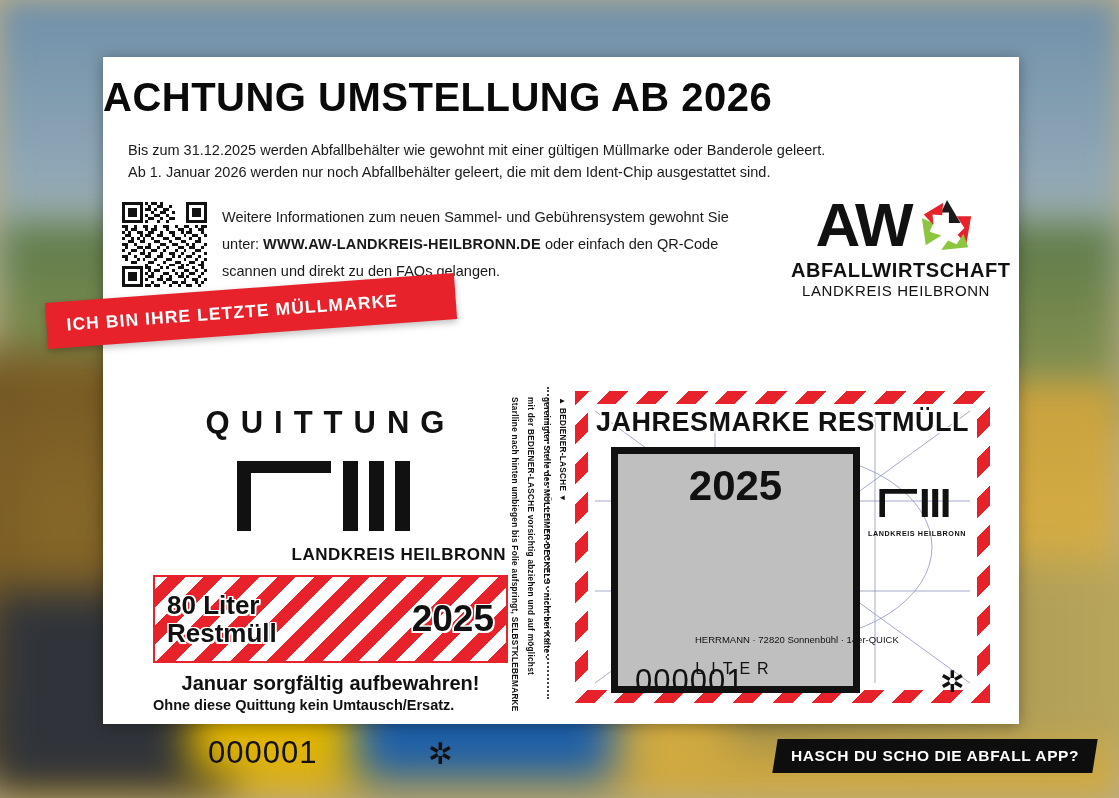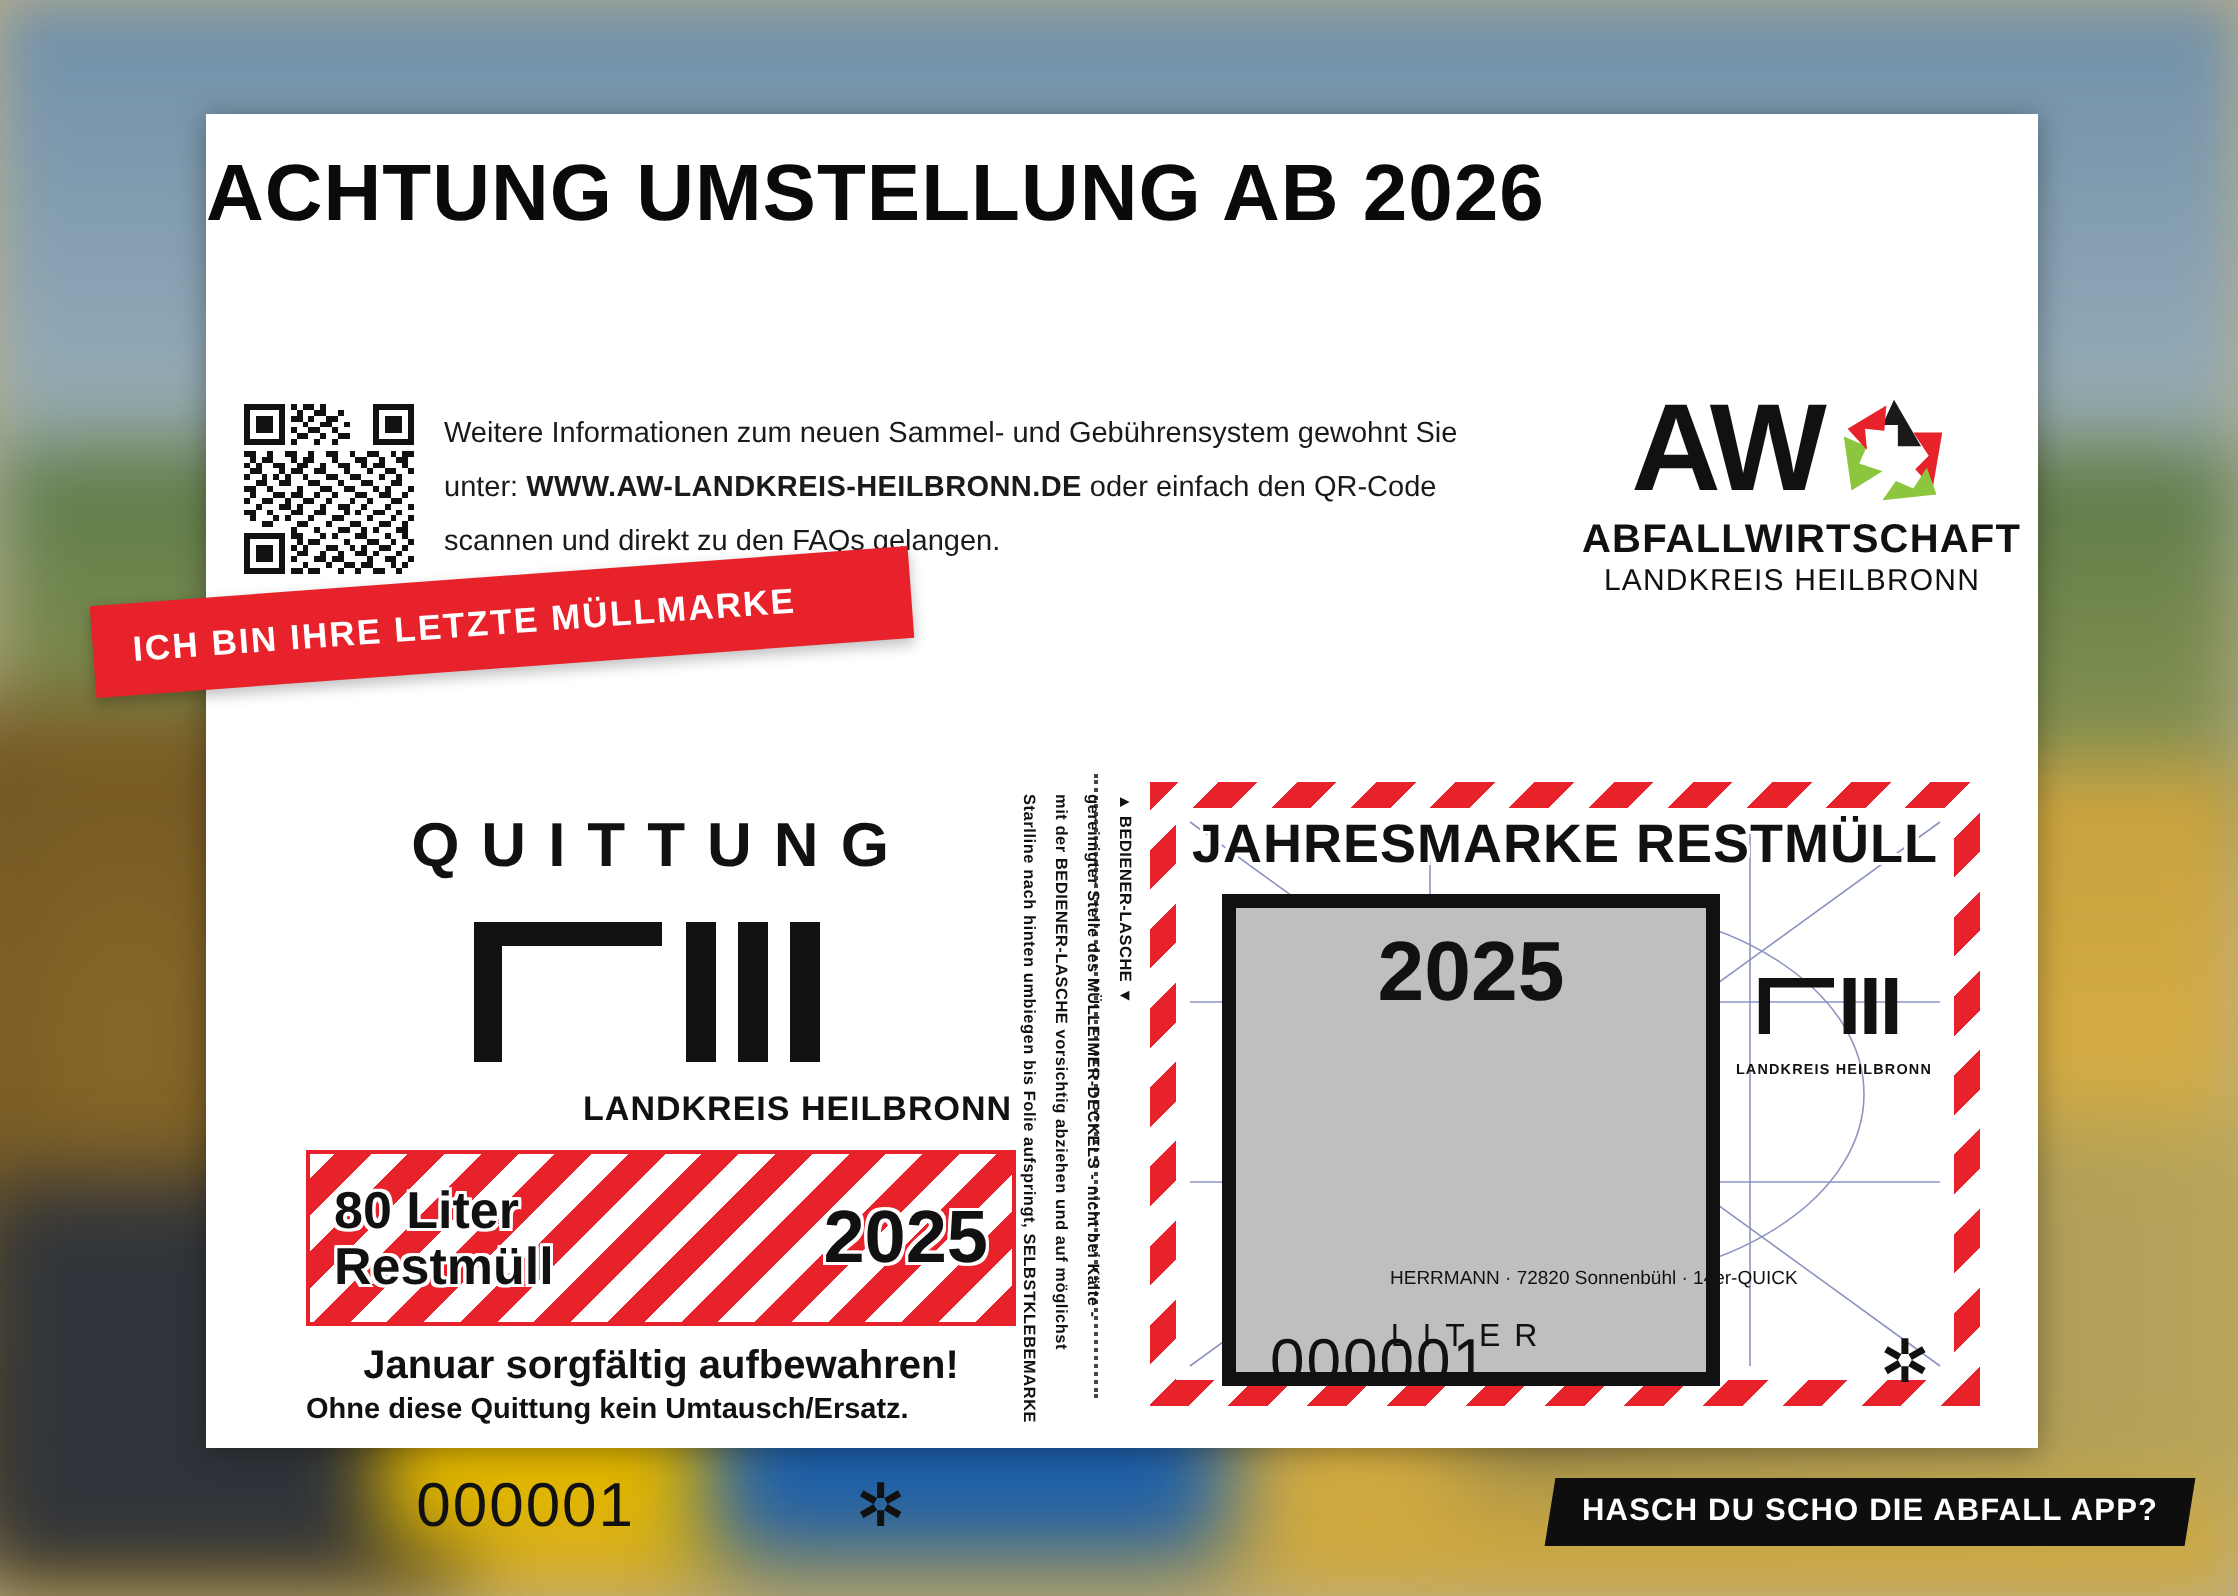--- a/index.html
+++ b/index.html
@@ -156,20 +156,24 @@
   <div class="blobDark"></div>
   <div class="blobYellow"></div>
   <div class="blobBlue"></div>
   <div class="blobRight"></div>
 </div>
 
 <div id="card">
 
   <div class="headline">ACHTUNG UMSTELLUNG AB 2026</div>
 
+  <div class="intro">
+    <div>Bis zum 31.12.2025 werden Abfallbehälter wie gewohnt mit einer gültigen Müllmarke oder Banderole geleert.</div>
+    <div>Ab 1. Januar 2026 werden nur noch Abfallbehälter geleert, die mit dem Ident-Chip ausgestattet sind.</div>
+  </div>
 
   <div class="qr">
     <svg width="85" height="85" viewBox="0 0 29 29" shape-rendering="crispEdges">
       <rect width="29" height="29" fill="#fff"></rect>
       <g fill="#111">
         <rect x="0" y="0" width="7" height="1"></rect>
           <rect x="0" y="6" width="7" height="1"></rect>
         <rect x="0" y="0" width="1" height="7"></rect>
           <rect x="6" y="0" width="1" height="7"></rect>
         <rect x="2" y="2" width="3" height="3"></rect>

